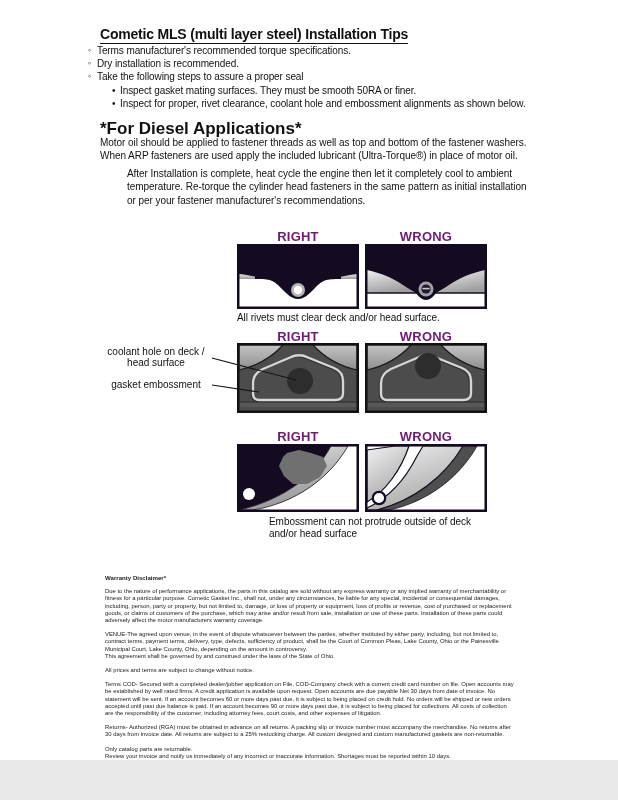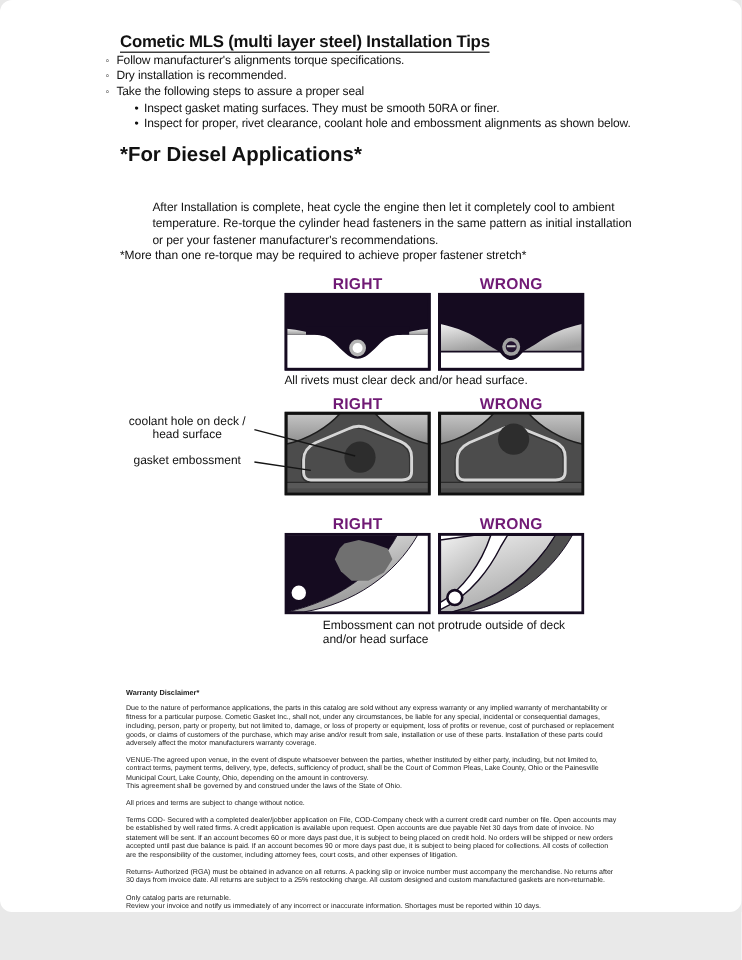--- a/index.html
+++ b/index.html
@@ -1,20 +1,20 @@
 <!DOCTYPE html>
 <html><head>
 <meta charset="utf-8">
 <style>
   * { margin:0; padding:0; box-sizing:border-box; }
   html,body { background:#e9e9e9; }
   body { font-family:"Liberation Sans", sans-serif; }
   .page {
     position:relative; width:618px; height:760px; background:#ffffff;
-    margin:0 auto; overflow:hidden; color:#111;border-radius:10px;
+    margin:0 auto; overflow:hidden; color:#111;
   }
   .abs { position:absolute; }
 
   .title {
     left:100px; top:26px; font-size:14px; font-weight:bold; letter-spacing:-0.2px;
     border-bottom:1.6px solid #111; padding-bottom:1px;
   }
   .bullets { left:88px; top:44px; font-size:10px; line-height:13.2px; letter-spacing:-0.1px; }
   .b { display:flex; }
   .b .mk { width:9px; flex:0 0 9px; font-size:9px; }
@@ -40,45 +40,46 @@
 </head>
 <body>
 
 <div class="page">
 
   <div class="abs title">Cometic MLS (multi layer steel) Installation Tips</div>
 
   <div class="abs bullets">
     <div class="b l1">
         <span class="mk">◦</span>
-        <span>Follow manufacturer's alignments torque specifications.</span>
+        <span>Terms manufacturer's recommended torque specifications.</span>
       </div>
     <div class="b l1">
         <span class="mk">◦</span>
         <span>Dry installation is recommended.</span>
       </div>
     <div class="b l1">
         <span class="mk">◦</span>
         <span>Take the following steps to assure a proper seal</span>
       </div>
     <div class="b l2">
         <span class="mk">•</span>
         <span>Inspect gasket mating surfaces.  They must be smooth 50RA or finer.</span>
       </div>
     <div class="b l2">
         <span class="mk">•</span>
         <span>Inspect for proper, rivet clearance, coolant hole and embossment alignments as shown below.</span>
       </div>
   </div>
 
   <div class="abs diesel-h">*For Diesel Applications*</div>
+  <div class="abs para p1">Motor oil should be applied to fastener threads as well as top and bottom of the fastener washers.
+When ARP fasteners are used apply the included lubricant (Ultra-Torque®) in place of motor oil.</div>
   <div class="abs para p2">After Installation is complete, heat cycle the engine then let it completely cool to ambient
 temperature. Re-torque the cylinder head fasteners in the same pattern as initial installation
 or per your fastener manufacturer's recommendations.</div>
-  <div class="abs para p3">*More than one re-torque may be required to achieve proper fastener stretch*</div>
 
   <div class="abs dg-label" style="left:237px; top:229px;">RIGHT</div>
   <div class="abs dg-label" style="left:365px; top:229px;">WRONG</div>
 
   <svg class="abs panel" style="left:237px; top:244px;" width="122" height="65" viewBox="0 0 122 65">
     <defs>
       <linearGradient id="gA" x1="0" y1="0" x2="0" y2="1">
         <stop offset="0" stop-color="#e8e8e8"></stop>
           <stop offset="1" stop-color="#9a9a9a"></stop>
       </linearGradient>

